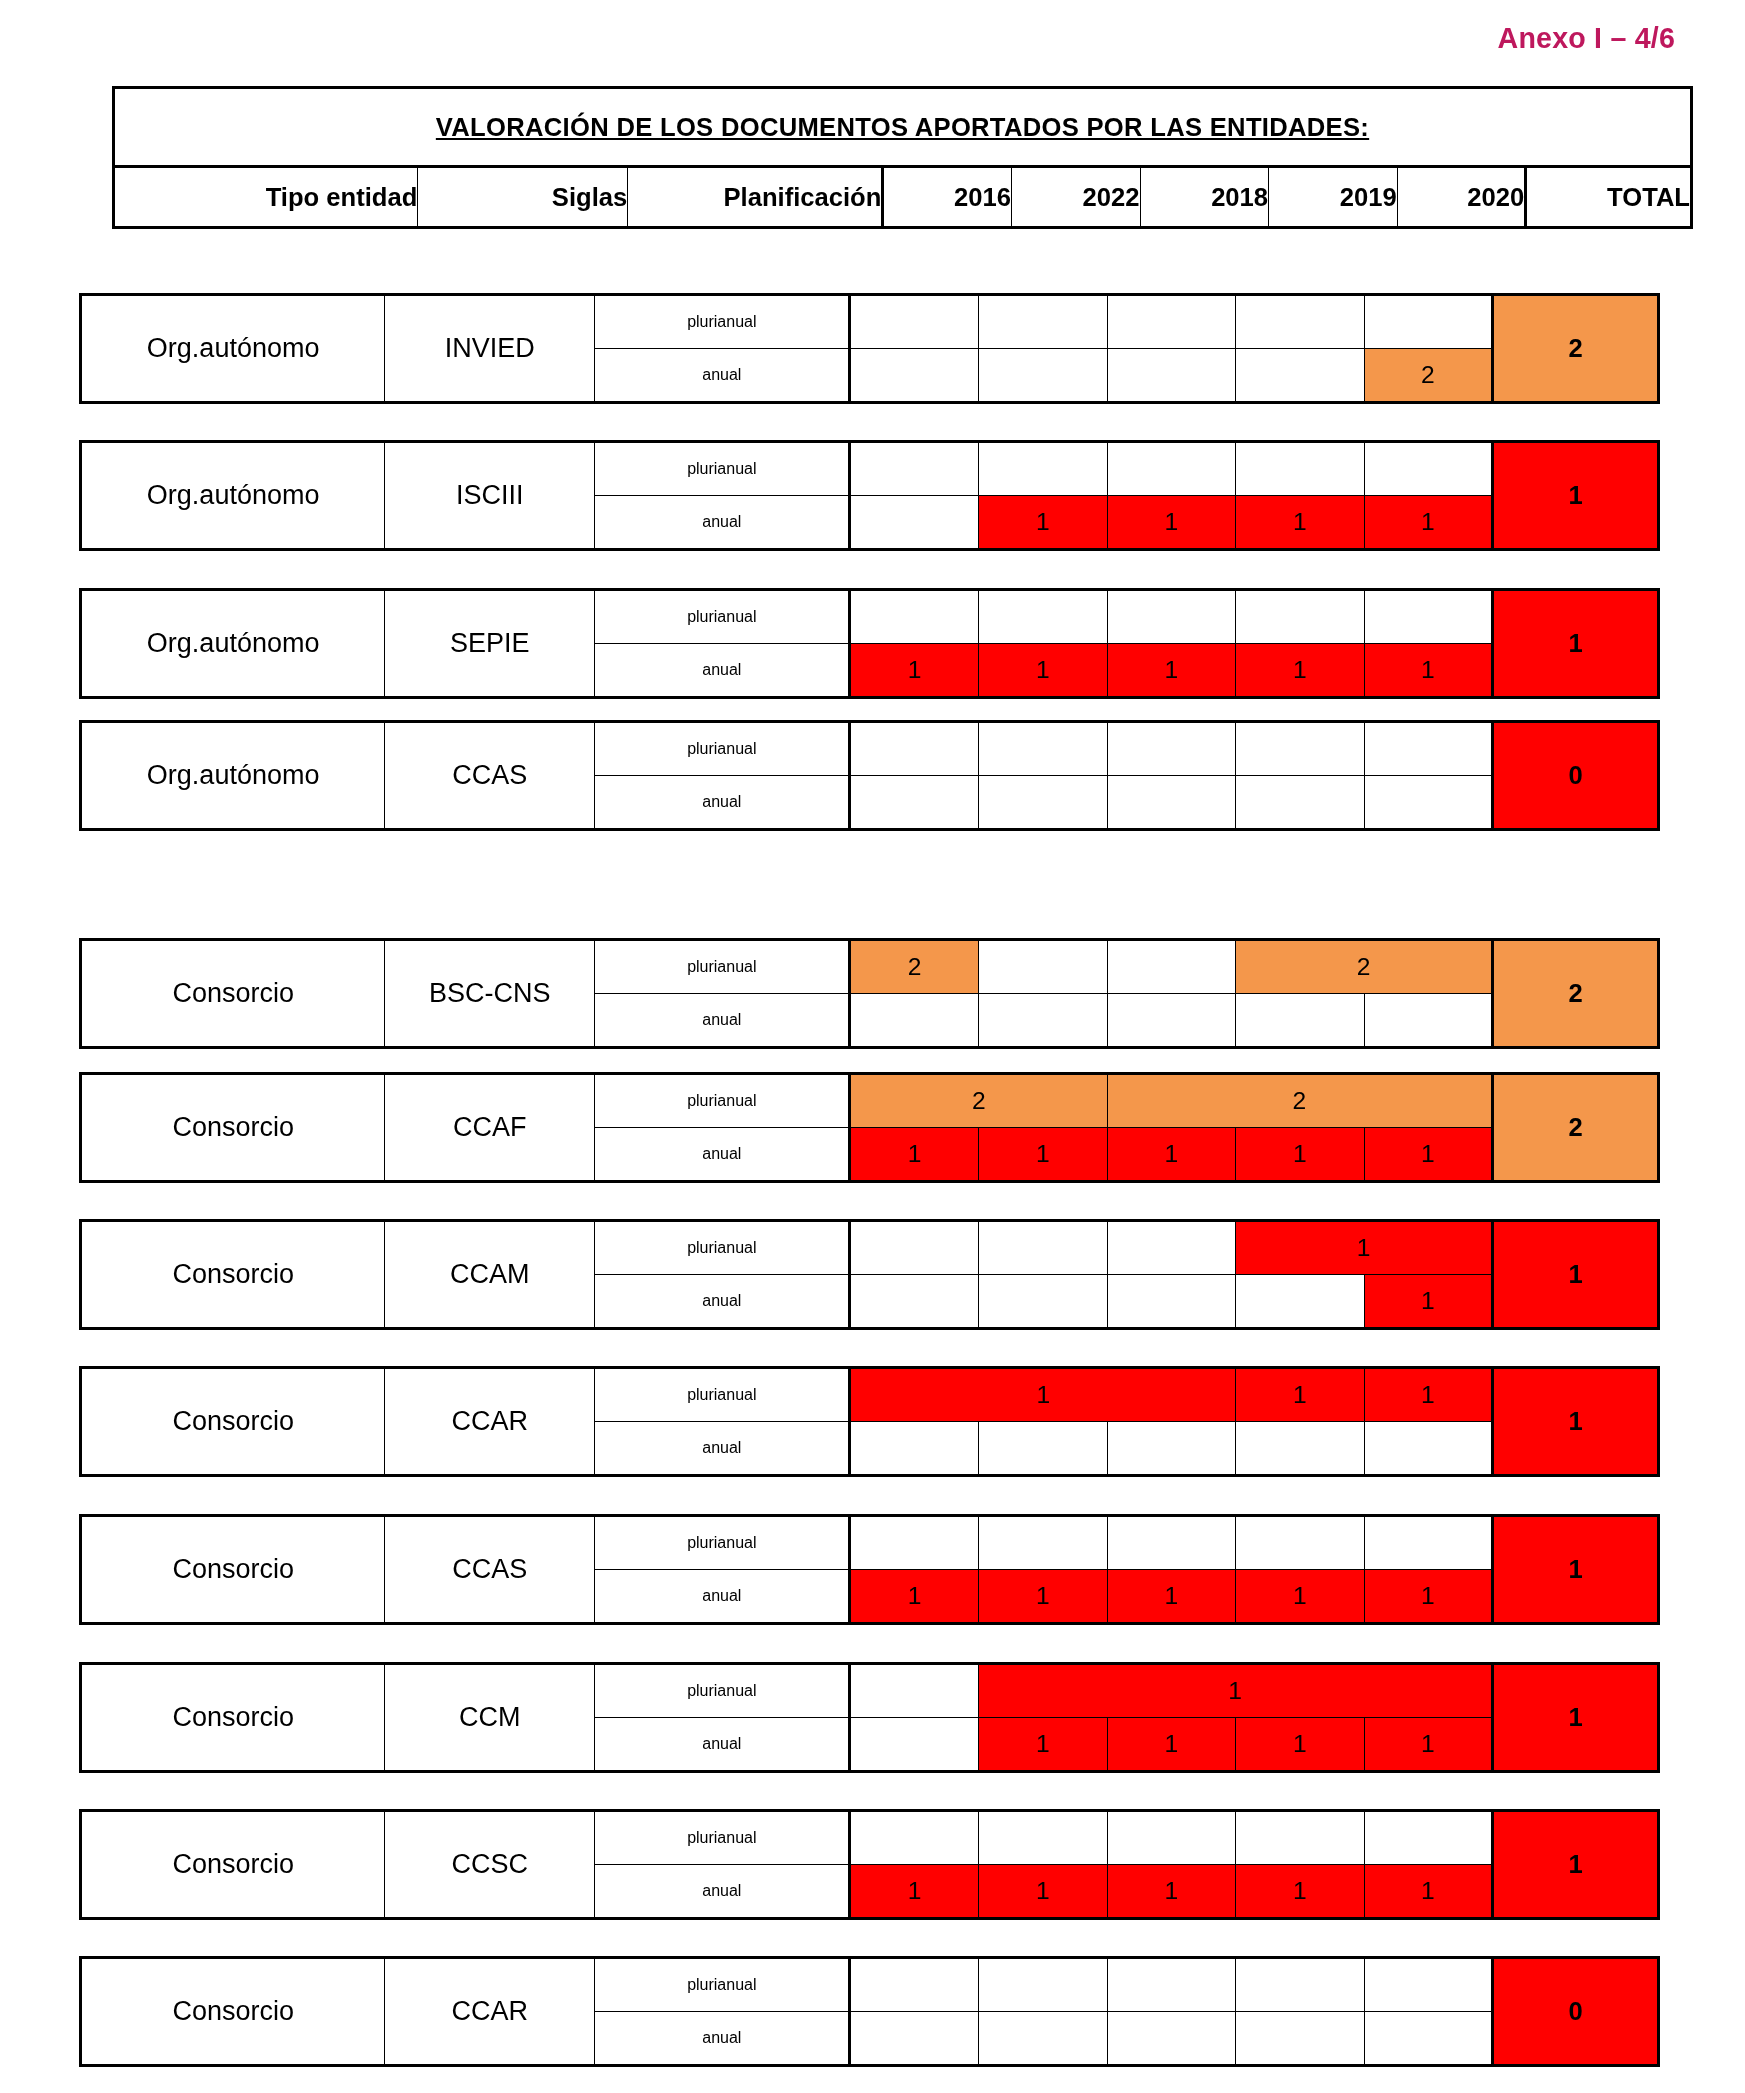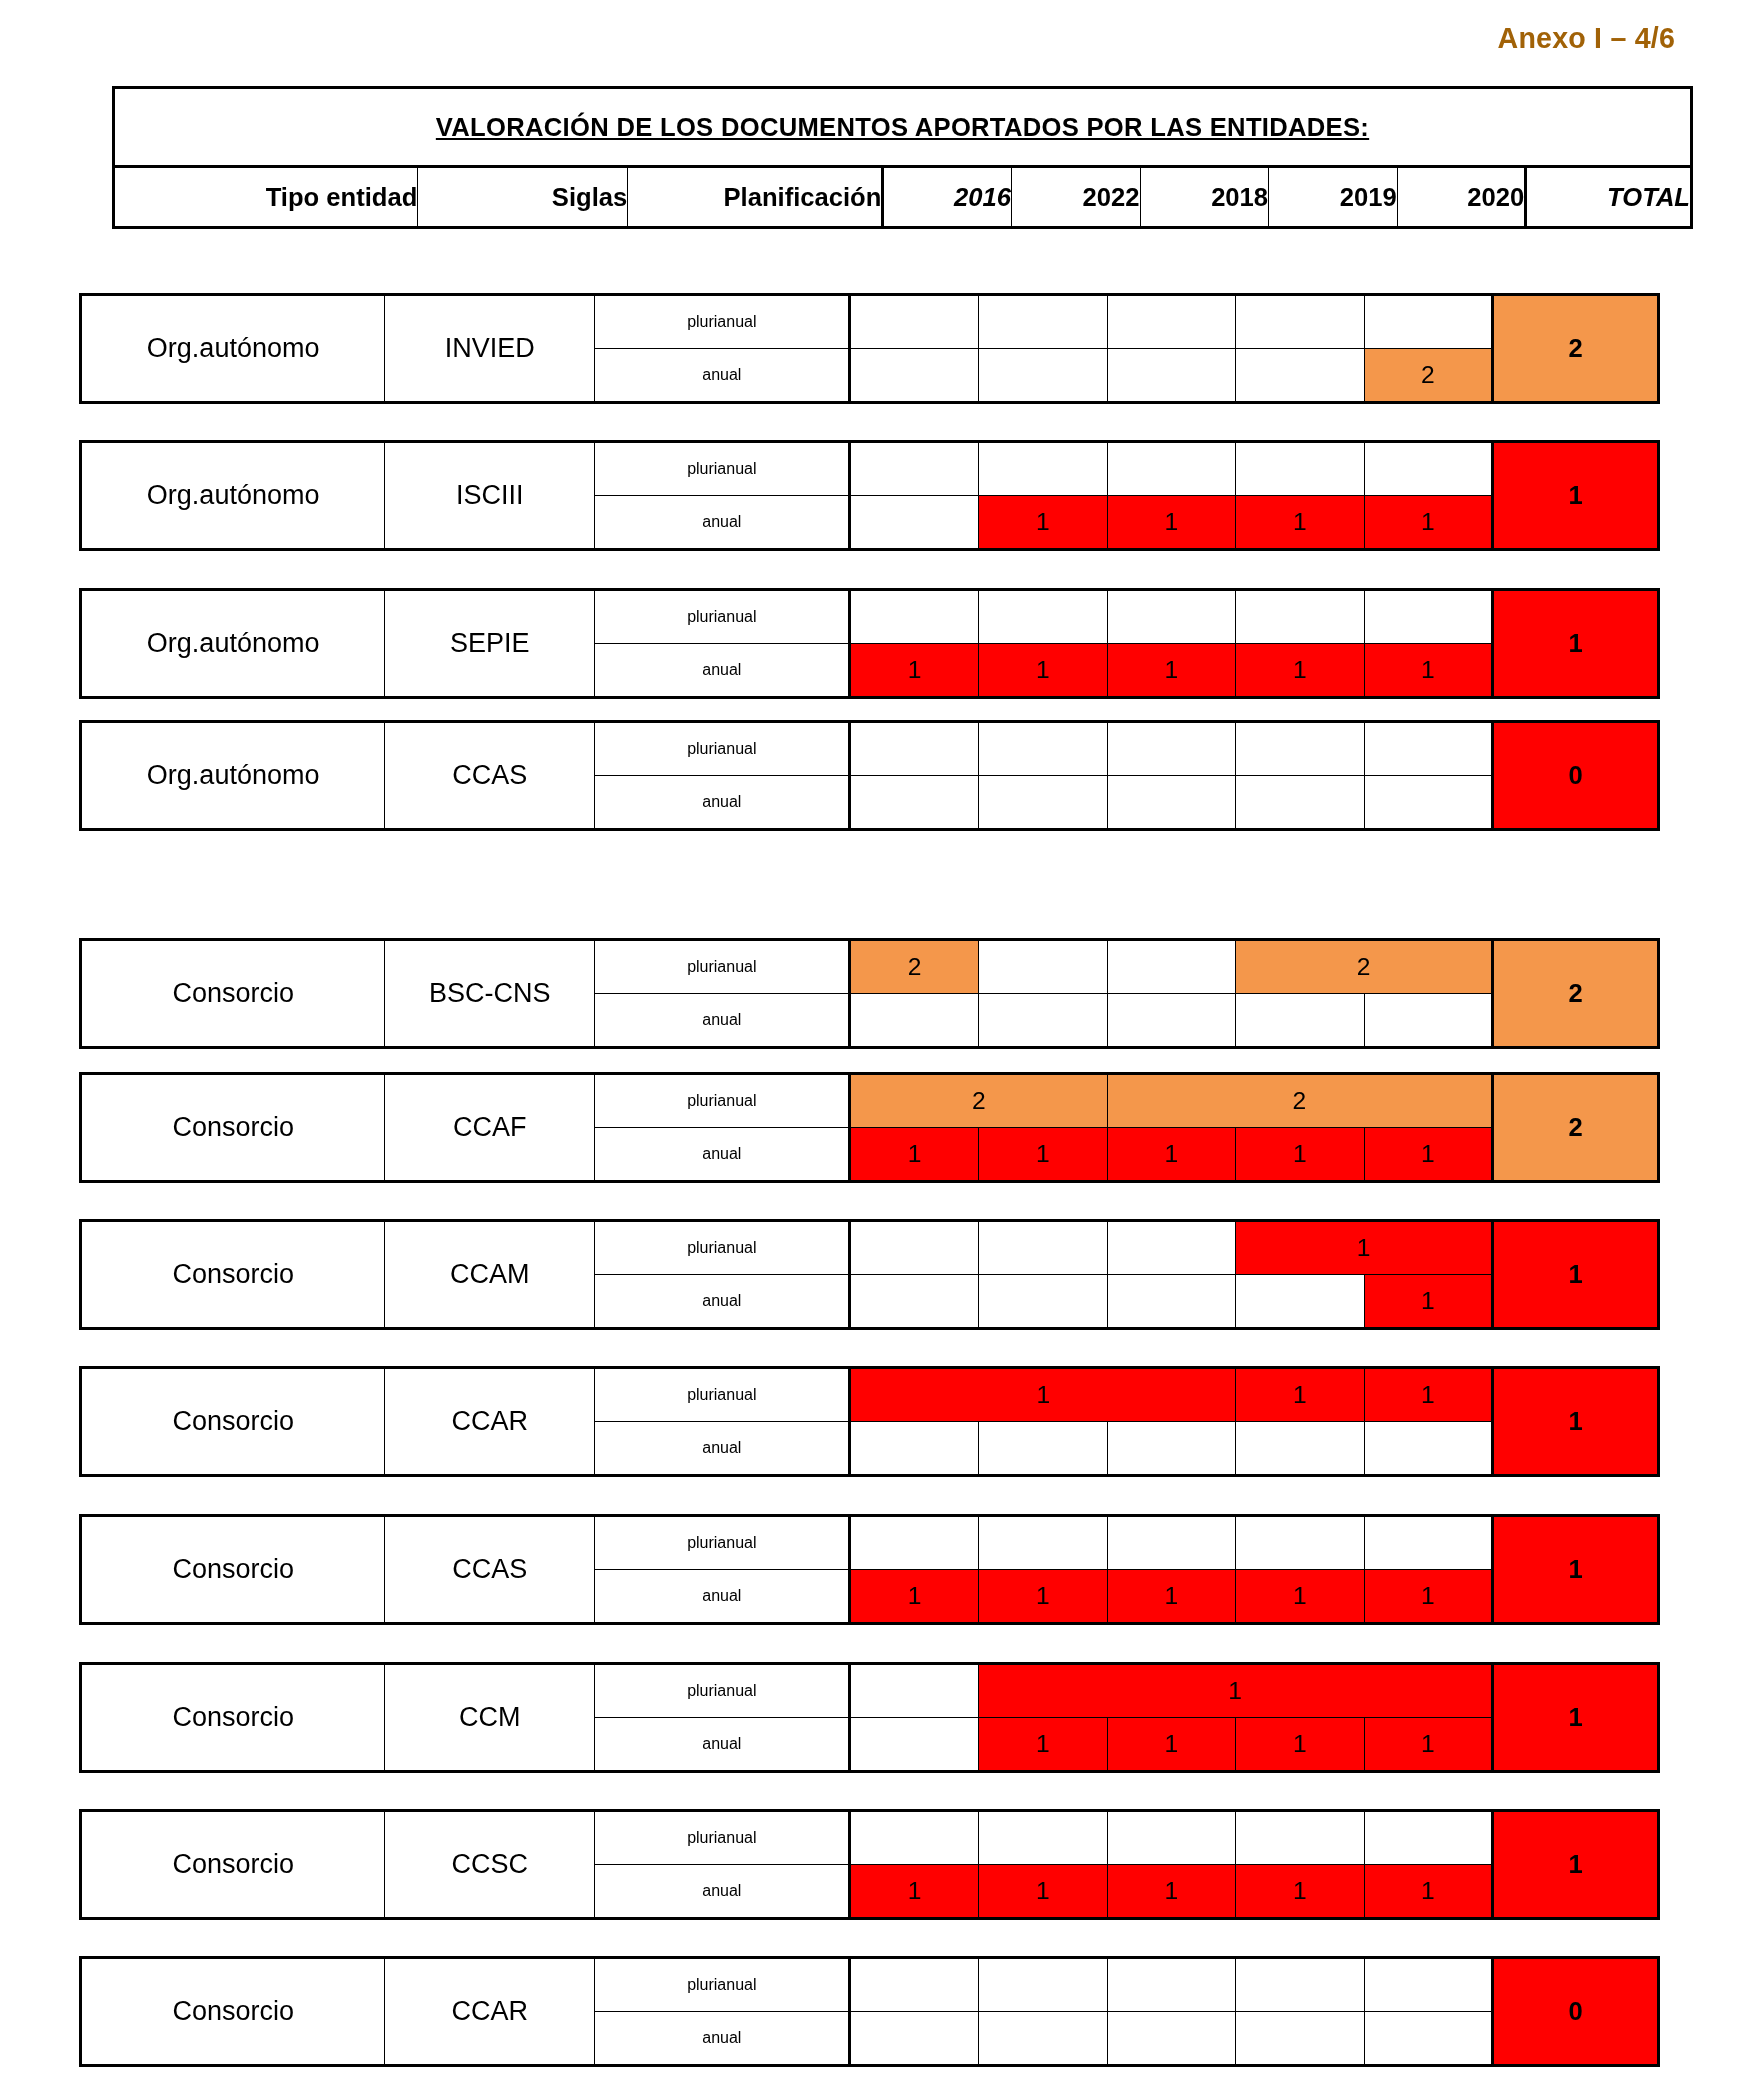--- a/index.html
+++ b/index.html
@@ -17,21 +17,21 @@
   }
 
   
   .anexo-header {
     position: absolute;
     top: 21.7px;
     right: 71px;
     font-size: 28.6px;
     font-weight: bold;
     letter-spacing: 0.2px;
-    color: #a16207;
+    color: #be185d;
   }
 
   
   .tbl {
     border-collapse: collapse;
     table-layout: fixed;
     width: 1581px;
     margin: 0;
   }
   .tbl col.c-tipo  { width: 303px; }
@@ -69,21 +69,21 @@
   }
   .head-table .colhead {
     height: 61px;
     font-weight: bold;
     font-size: 25.6px;
     border-top: none;
     text-align: right;
   }
   .head-table .colhead.first { border-left: none; }
   .head-table .colhead.last  { border-right: none; }
-  .head-table .sep-left { border-left: 3px solid #000; font-style: italic; }
+  .head-table .sep-left { border-left: 3px solid #000; }
 
   
   .block {
     position: absolute;
     left: 79px;
     border: 3.9px solid #000;
   }
   .block td { height: 54px; }
   .block td.tipo,
   .block td.sigla { font-size: 27px; }

